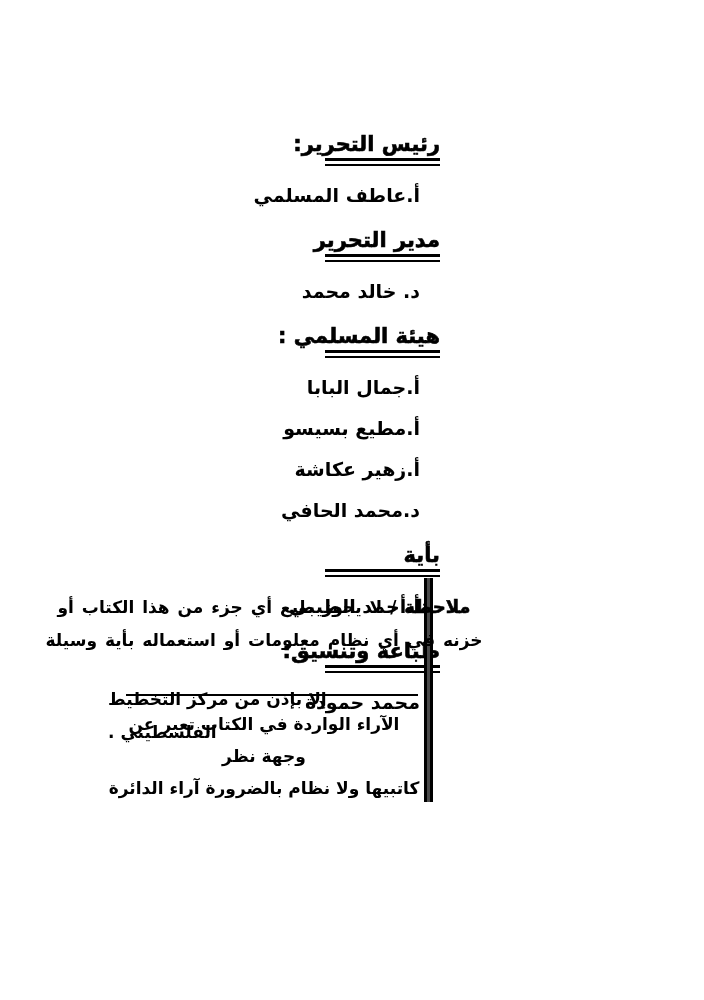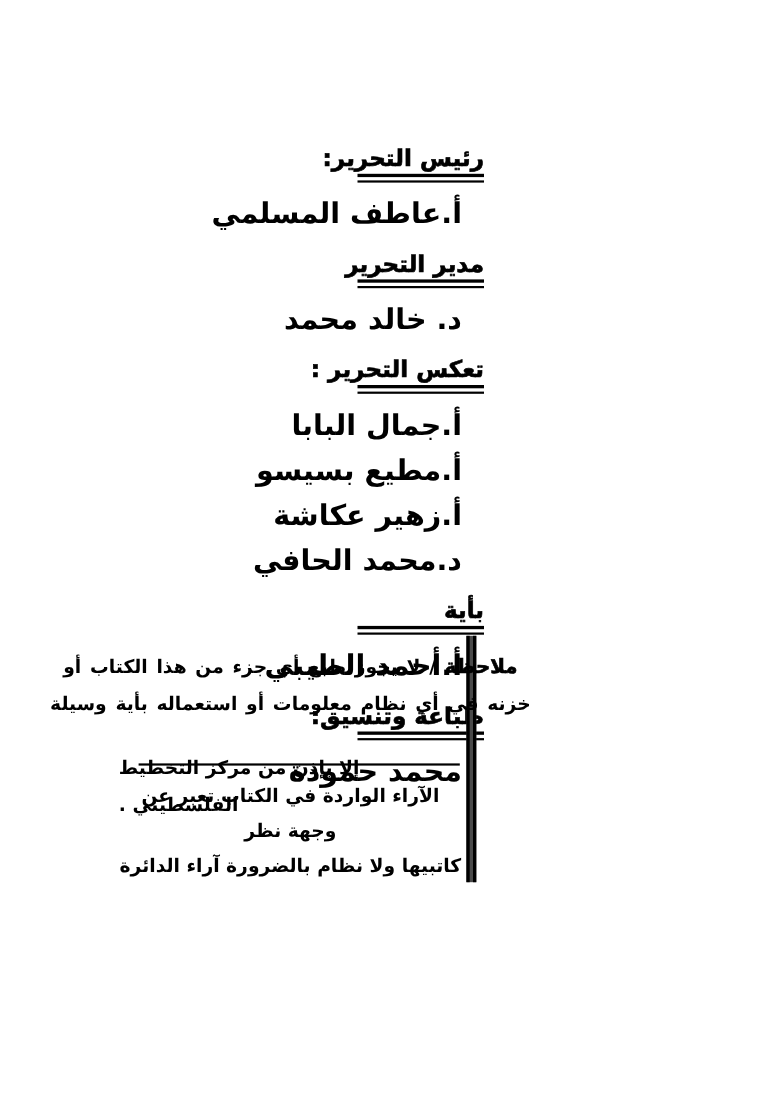--- a/index.html
+++ b/index.html
@@ -36,21 +36,21 @@
     white-space: nowrap;
   }
   .double-rule {
     width: 115px;
     height: 3px;
     border-top: 3px solid #000;
     border-bottom: 2px solid #000;
     margin: 3px 0 0 auto; 
   }
   .m-name {
-    font-size: 26px;
+    font-size: 19px;
     line-height: 23px;
     font-weight: bold;
     margin-top: 18px;
     margin-right: 20px;
     white-space: nowrap;
     text-align: right;
   }
 
   
   .vertical-separator {
@@ -129,21 +129,21 @@
       <div class="m-name">أ.عاطف المسلمي</div>
     </div>
 
     <div class="m-section">
       <div class="m-heading">مدير التحرير</div>
       <div class="double-rule"></div>
       <div class="m-name">د. خالد محمد</div>
     </div>
 
     <div class="m-section">
-      <div class="m-heading">تعكس التحرير :</div>
+      <div class="m-heading">هيئة المسلمي :</div>
       <div class="double-rule"></div>
       <div class="m-name">أ.جمال البابا</div>
       <div class="m-name">أ.مطيع بسيسو</div>
       <div class="m-name">أ.زهير عكاشة</div>
       <div class="m-name">د.محمد الحافي</div>
     </div>
 
     <div class="m-section">
       <div class="m-heading">بأية</div>
       <div class="double-rule"></div>

